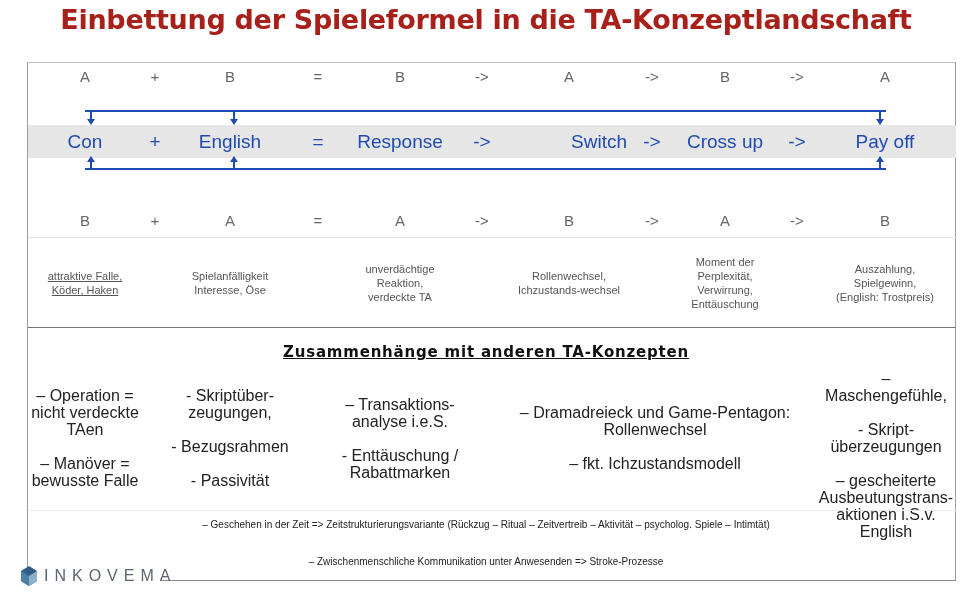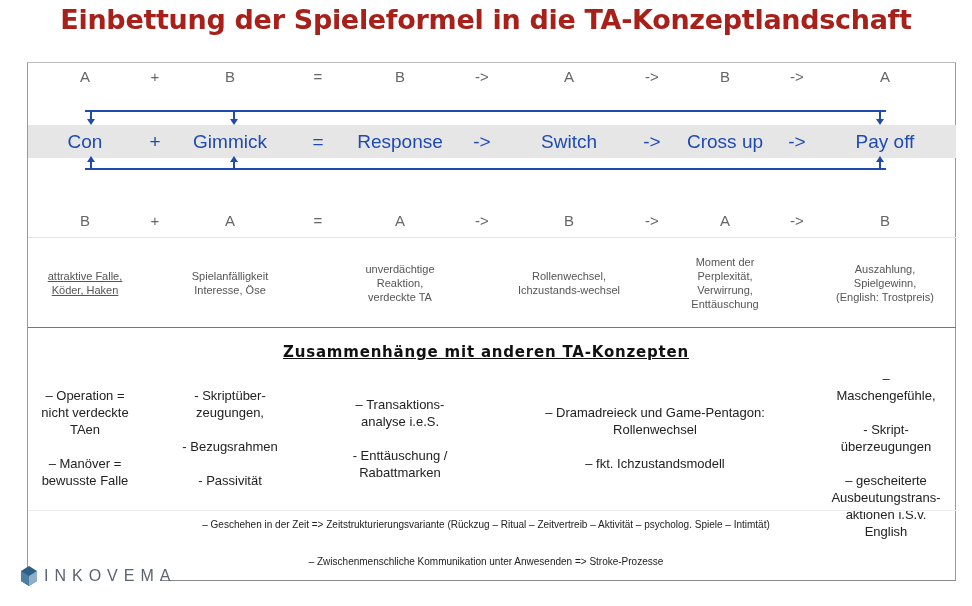--- a/index.html
+++ b/index.html
@@ -40,21 +40,21 @@
     text-align: center; font-size: 11px; line-height: 14px; color: #555; transform: translateX(-50%);
   }
 
   .sub-title {
     position: absolute; left: 0; width: 972px; top: 343px; text-align: center;
     font-family: "DejaVu Sans", sans-serif; font-weight: bold; font-size: 15px;
     text-decoration: underline; color: #111; letter-spacing: 0.8px;
   }
 
   .col {
-    position: absolute; text-align: center; font-size: 13px; line-height: 17px; color: #222;
+    position: absolute; text-align: center; font-size: 16px; line-height: 17px; color: #222;
     transform: translateX(-50%);
   }
   .col p { margin-bottom: 17px; white-space: nowrap; }
   .col p:last-child { margin-bottom: 0; }
 
   .foot {
     position: absolute; left: 0; width: 972px; text-align: center; font-size: 10px; color: #222;
   }
 
   .logo { position: absolute; left: 20px; top: 565px; display: flex; align-items: center; }
@@ -82,25 +82,25 @@
   <span class="cell" style="left:697px">B</span>
   <span class="cell" style="left:769px">-&gt;</span>
   <span class="cell" style="left:857px">A</span>
 </div>
 
 <div class="band"></div>
 
 <div class="row row-main">
   <span class="cell" style="left:57px">Con</span>
   <span class="cell" style="left:127px">+</span>
-  <span class="cell" style="left:202px">Gimmick</span>
+  <span class="cell" style="left:202px">English</span>
   <span class="cell" style="left:290px">=</span>
   <span class="cell" style="left:372px">Response</span>
   <span class="cell" style="left:454px">-&gt;</span>
-  <span class="cell" style="left:541px">Switch</span>
+  <span class="cell" style="left:571px">Switch</span>
   <span class="cell" style="left:624px">-&gt;</span>
   <span class="cell" style="left:697px">Cross up</span>
   <span class="cell" style="left:769px">-&gt;</span>
   <span class="cell" style="left:857px">Pay off</span>
 </div>
 
 <svg class="arrows" width="972" height="606">
   <g stroke="#1f4bb0" stroke-width="2" fill="none">
     <line x1="85" y1="111" x2="886" y2="111"></line>
     <line x1="85" y1="169" x2="886" y2="169"></line>

